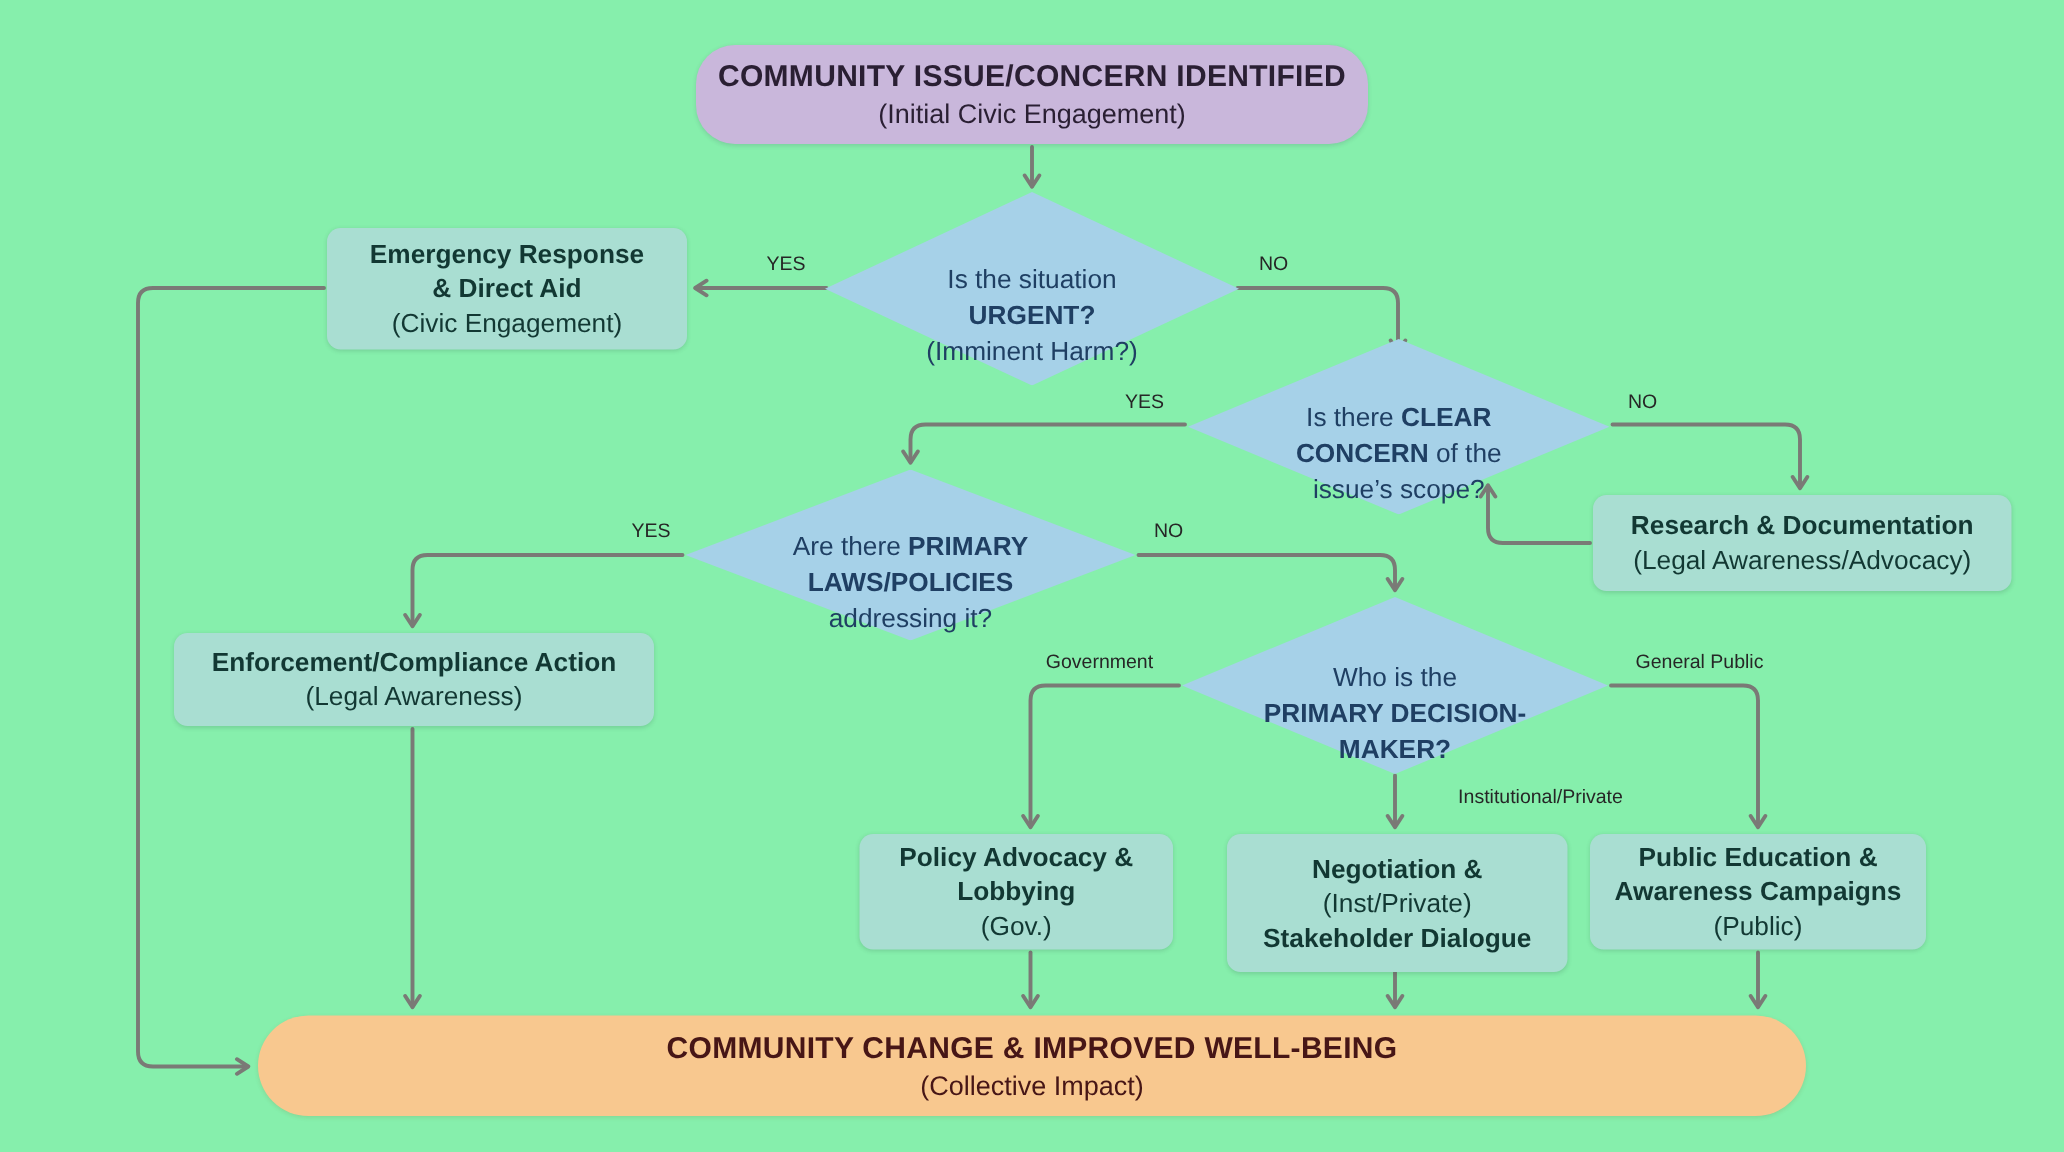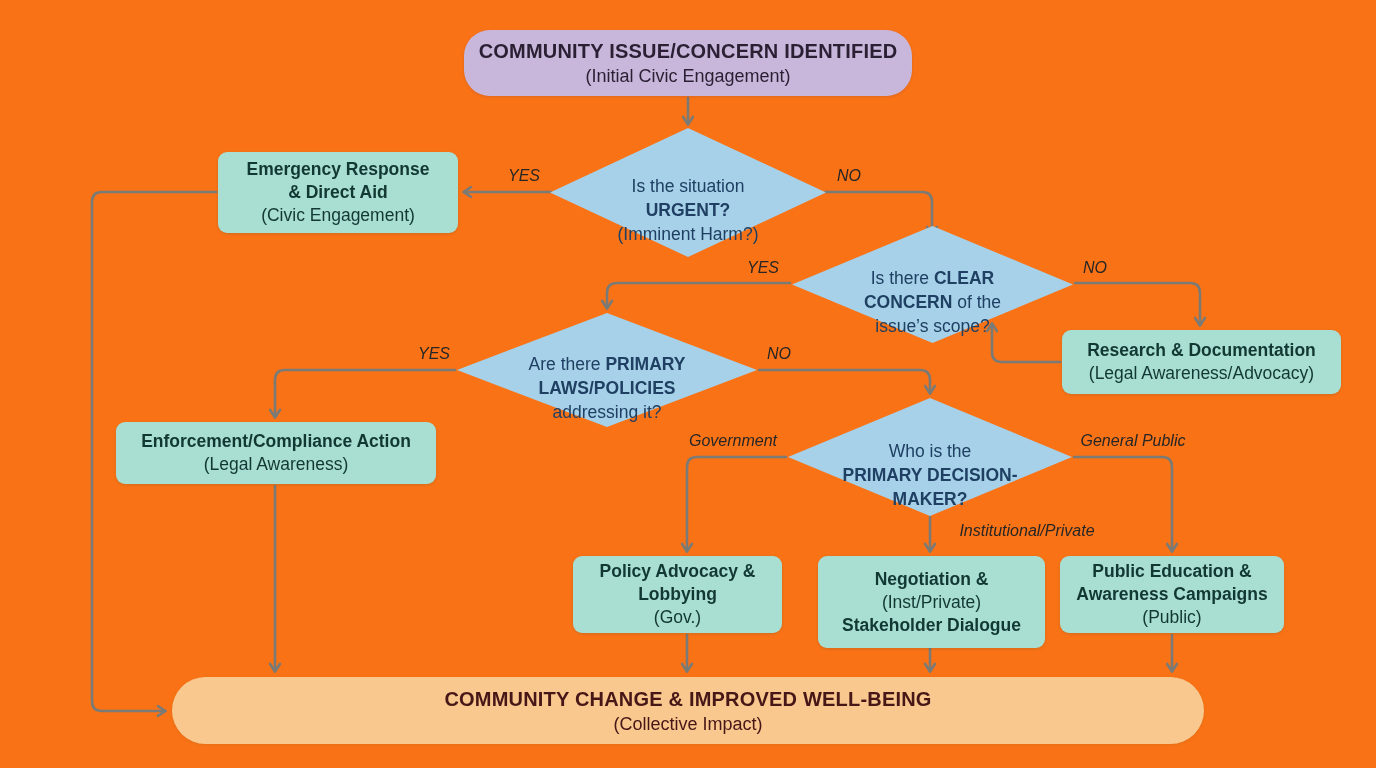--- a/index.html
+++ b/index.html
@@ -1,21 +1,21 @@
 <!DOCTYPE html>
 <html><head>
 <meta charset="utf-8">
 <style>
   html, body { margin: 0; padding: 0; }
   body { font-family: "Liberation Sans", sans-serif; }
   .canvas {
     position: relative;
     width: 1376px;
     height: 768px;
-    background: #f97316;
+    background: #86efac;
     overflow: hidden;
   }
   .connectors {
     position: absolute;
     left: 0; top: 0;
     width: 1376px; height: 768px;
   }
   .connectors path.edge {
     fill: none;
     stroke: #7a7a76;
@@ -68,24 +68,23 @@
   }
   .rect .line { line-height: 23px; font-size: 17.5px; font-weight: 700; }
   .rect .line.sub { font-weight: 400; }
   .b { font-weight: 700; }
   .title-line { font-size: 20px; font-weight: 700; line-height: 26px; letter-spacing: 0.2px; }
   .subtitle-line { font-size: 18px; font-weight: 400; line-height: 24px; }
   .edge-label {
     position: absolute;
     transform: translateX(-50%);
     white-space: nowrap;
-    font-size: 16px;
+    font-size: 13px;
     color: #262626;
     line-height: 20px;
-    font-style: italic;
   }
 </style>
 </head>
 <body>
 
 <div class="canvas">
 
   <svg class="connectors" viewBox="0 0 1376 768" xmlns="http://www.w3.org/2000/svg">
     <defs>
       <marker id="arrow" viewBox="0 0 12 12" refX="9" refY="6" markerWidth="13" markerHeight="13" markerUnits="userSpaceOnUse" orient="auto">

